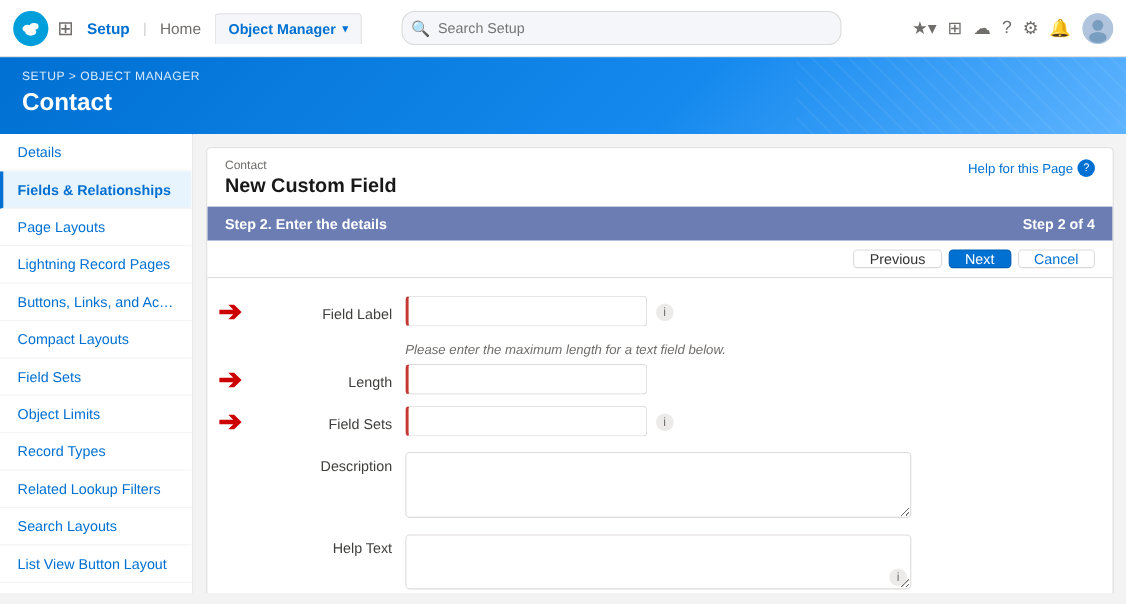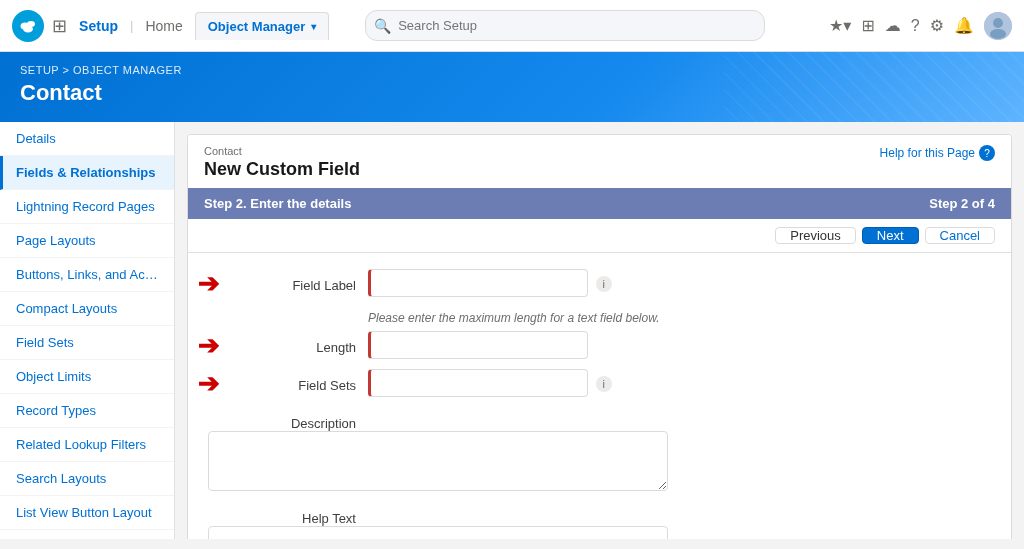--- a/index.html
+++ b/index.html
@@ -273,21 +273,20 @@
     }
 
     
     .form-body {
       padding: 16px 20px 20px;
     }
     .form-row {
       display: flex;
       align-items: flex-start;
       margin-bottom: 12px;
-      flex-direction: column;
     }
     .form-label {
       width: 160px;
       text-align: right;
       padding-right: 12px;
       padding-top: 5px;
       font-size: 13px;
       color: #3e3e3c;
       flex-shrink: 0;
       font-weight: 500;
@@ -398,22 +397,22 @@
     <span>OBJECT MANAGER</span>
   </div>
   <div class="page-header-title">Contact</div>
 </div>
 
 <div class="main-layout">
 
   <div class="sidebar">
     <div class="sidebar-item">Details</div>
     <div class="sidebar-item active">Fields &amp; Relationships</div>
+    <div class="sidebar-item">Page Layouts</div>
     <div class="sidebar-item">Lightning Record Pages</div>
-    <div class="sidebar-item">Page Layouts</div>
     <div class="sidebar-item">Buttons, Links, and Actions</div>
     <div class="sidebar-item">Compact Layouts</div>
     <div class="sidebar-item">Field Sets</div>
     <div class="sidebar-item">Object Limits</div>
     <div class="sidebar-item">Record Types</div>
     <div class="sidebar-item">Related Lookup Filters</div>
     <div class="sidebar-item">Search Layouts</div>
     <div class="sidebar-item">List View Button Layout</div>
     <div class="sidebar-item">Hierarchy Columns</div>
 

